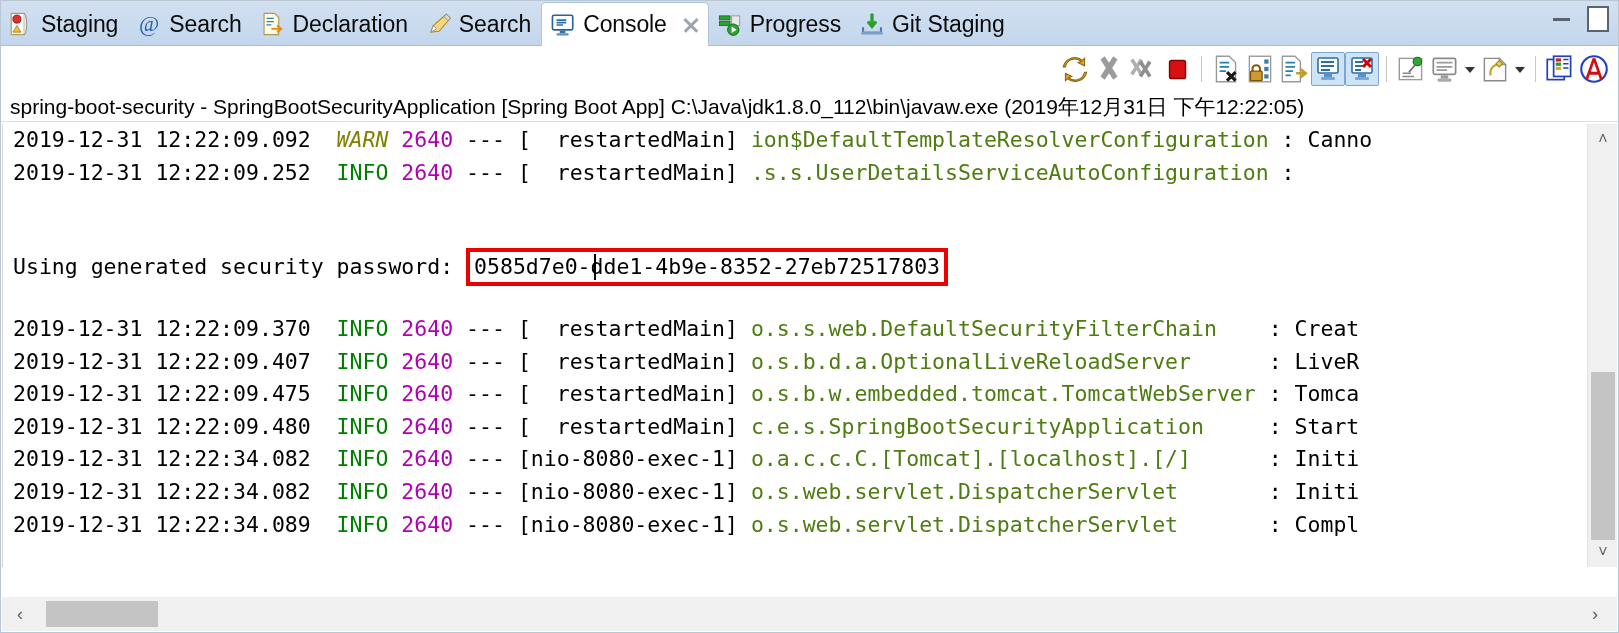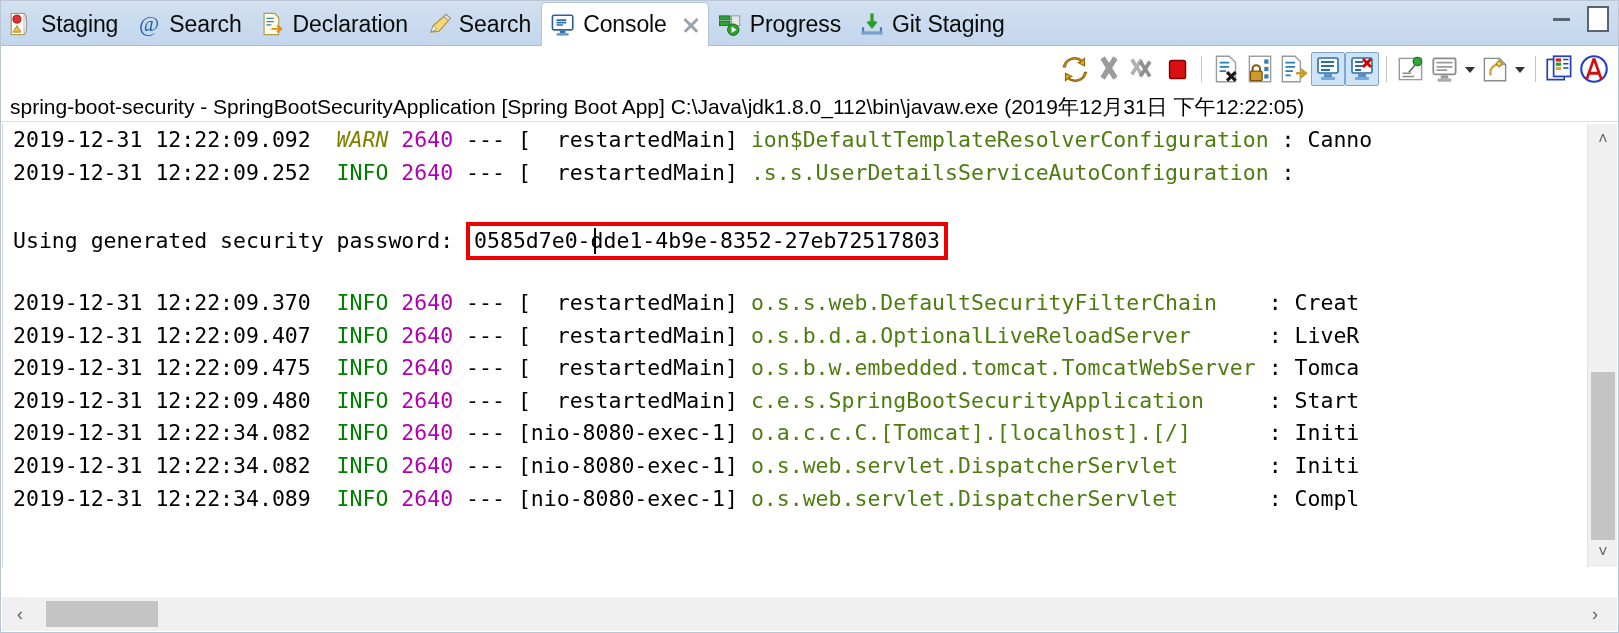--- a/index.html
+++ b/index.html
@@ -132,20 +132,21 @@
   .blank { height: 32.6px; }
 
   .pwline {
     font-family: "DejaVu Sans Mono", monospace;
     font-size: 21.5px;
     line-height: 32.6px;
     white-space: pre;
     color: #000;
     height: 32.6px;
     position: relative;
+    margin-top: 26px;
   }
   .pwbox {
     border: 4px solid #ee0000;
     padding: 0 4px;
     position: relative;
     display: inline-block;
     line-height: 30px;
   }
   .caret {
     position: absolute; width: 2px; height: 26px;

